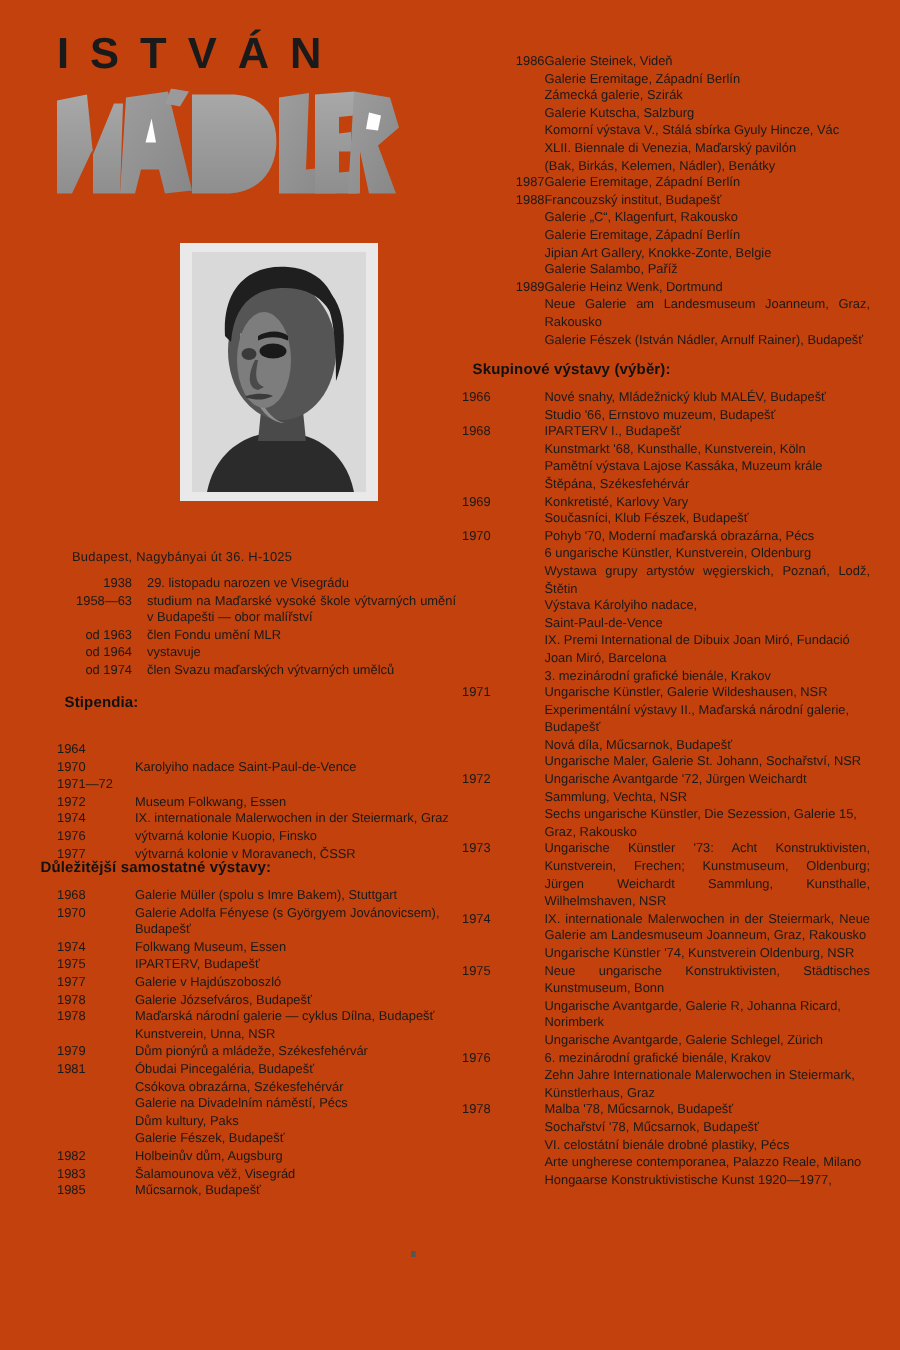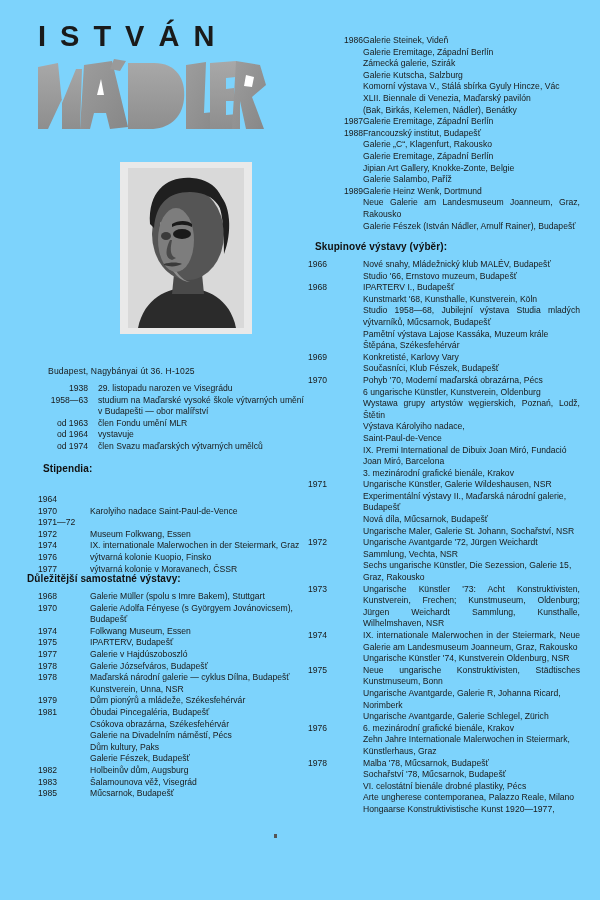--- a/index.html
+++ b/index.html
@@ -12,21 +12,21 @@
     height: 900px;
     position: relative;
     font-family: "Liberation Sans", sans-serif;
     color: #111111;
     overflow: hidden;
   }
 
   .page {
     position: absolute;
     inset: 0;
-    background: #7dd3fc;
+    background: #c2410c;
   }
 
   
   .col-left {
     position: absolute;
     left: 36px;
     top: 22px;
     width: 268px;
   }
 
@@ -440,24 +440,20 @@
       <span class="desc">Studio '66, Ernstovo muzeum, Budapešť</span>
     </div>
     <div class="row">
       <span class="yr">1968</span>
       <span class="desc">IPARTERV I., Budapešť</span>
     </div>
     <div class="row">
       <span class="yr"></span>
       <span class="desc">Kunstmarkt '68, Kunsthalle, Kunstverein, Köln</span>
     </div>
-    <div class="row justify">
-      <span class="yr"></span>
-      <span class="desc">Studio 1958—68, Jubilejní výstava Studia mladých výtvarníků, Műcsarnok, Budapešť</span>
-    </div>
     <div class="row">
       <span class="yr"></span>
       <span class="desc">Pamětní výstava Lajose Kassáka, Muzeum krále Štěpána, Székesfehérvár</span>
     </div>
     <div class="row">
       <span class="yr">1969</span>
       <span class="desc">Konkretisté, Karlovy Vary</span>
     </div>
     <div class="row">
       <span class="yr"></span>

